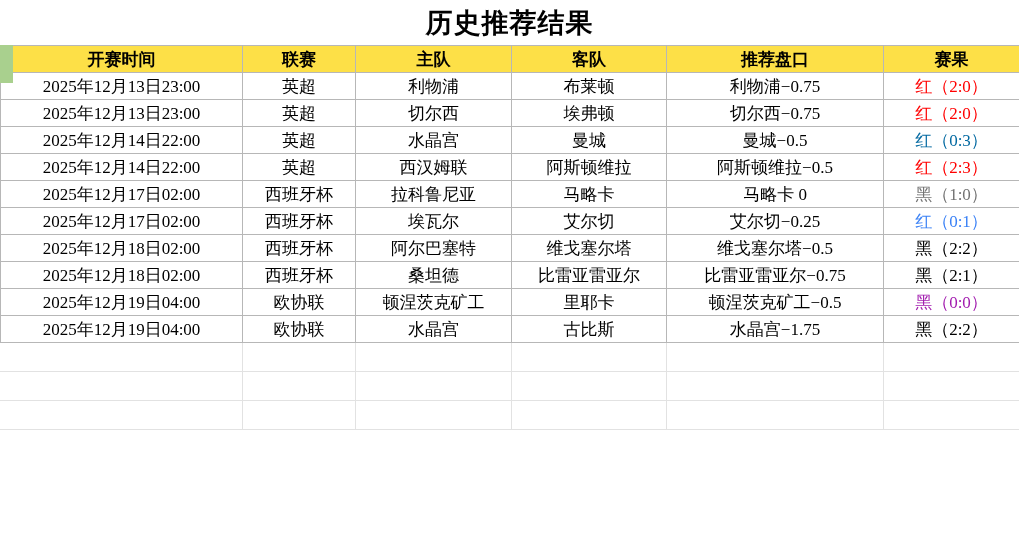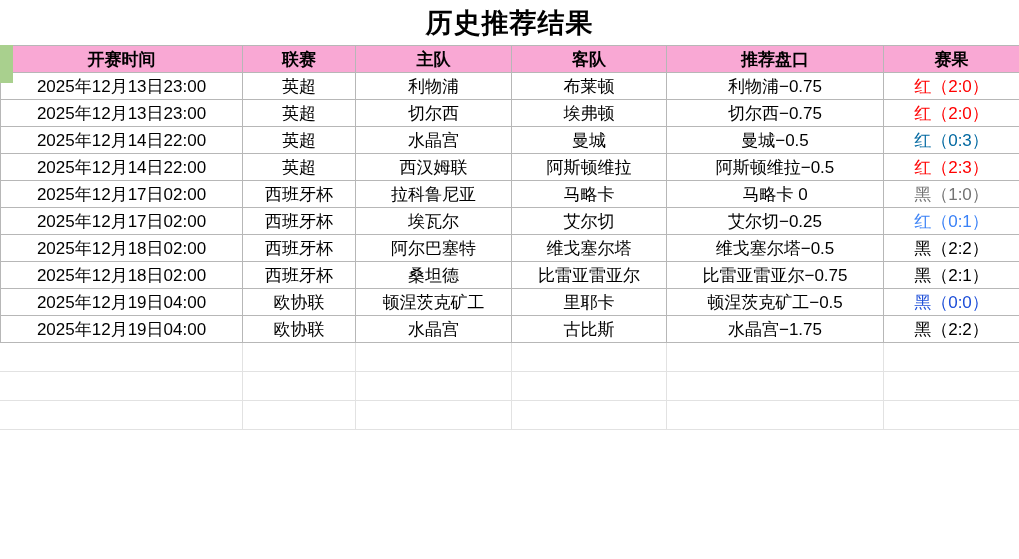--- a/index.html
+++ b/index.html
@@ -11,20 +11,21 @@
     height: 559px;
     background: #ffffff;
     font-family: "Liberation Sans", "DejaVu Sans", sans-serif;
     overflow: hidden;
   }
   .sheet {
     position: relative;
     width: 1019px;
     height: 450px;
     background: #ffffff;
+    font-family: Liberation Serif, serif;
   }
   .title-row {
     height: 45px;
     display: flex;
     align-items: center;
     justify-content: center;
     background: #ffffff;
   }
   .title-text {
     font-size: 27px;
@@ -42,21 +43,21 @@
     padding: 0;
     text-align: center;
     vertical-align: middle;
     font-size: 17px;
     color: #000000;
     height: 26px;
     overflow: hidden;
     white-space: nowrap;
   }
   thead th {
-    background: #f9a8d4;
+    background: #fde047;
     font-weight: bold;
     height: 38px;
     font-size: 19px;
     border: 1px solid #ffffff;
     margin-left: 20px;
   }
   
   col.c0 { width: 242px; }
   col.c1 { width: 113px; }
   col.c2 { width: 156px; }
@@ -177,21 +178,21 @@
           <td>比雷亚雷亚尔</td>
           <td>比雷亚雷亚尔−0.75</td>
           <td style="color: rgb(0, 0, 0);">黑（2:1）</td>
         </tr>
         <tr>
           <td>2025年12月19日04:00</td>
           <td>欧协联</td>
           <td>顿涅茨克矿工</td>
           <td>里耶卡</td>
           <td>顿涅茨克矿工−0.5</td>
-          <td style="color: #1d4ed8;">黑（0:0）</td>
+          <td style="color: #a21caf;">黑（0:0）</td>
         </tr>
         <tr>
           <td>2025年12月19日04:00</td>
           <td>欧协联</td>
           <td>水晶宫</td>
           <td>古比斯</td>
           <td>水晶宫−1.75</td>
           <td style="color: rgb(0, 0, 0);">黑（2:2）</td>
         </tr>
       </tbody>

